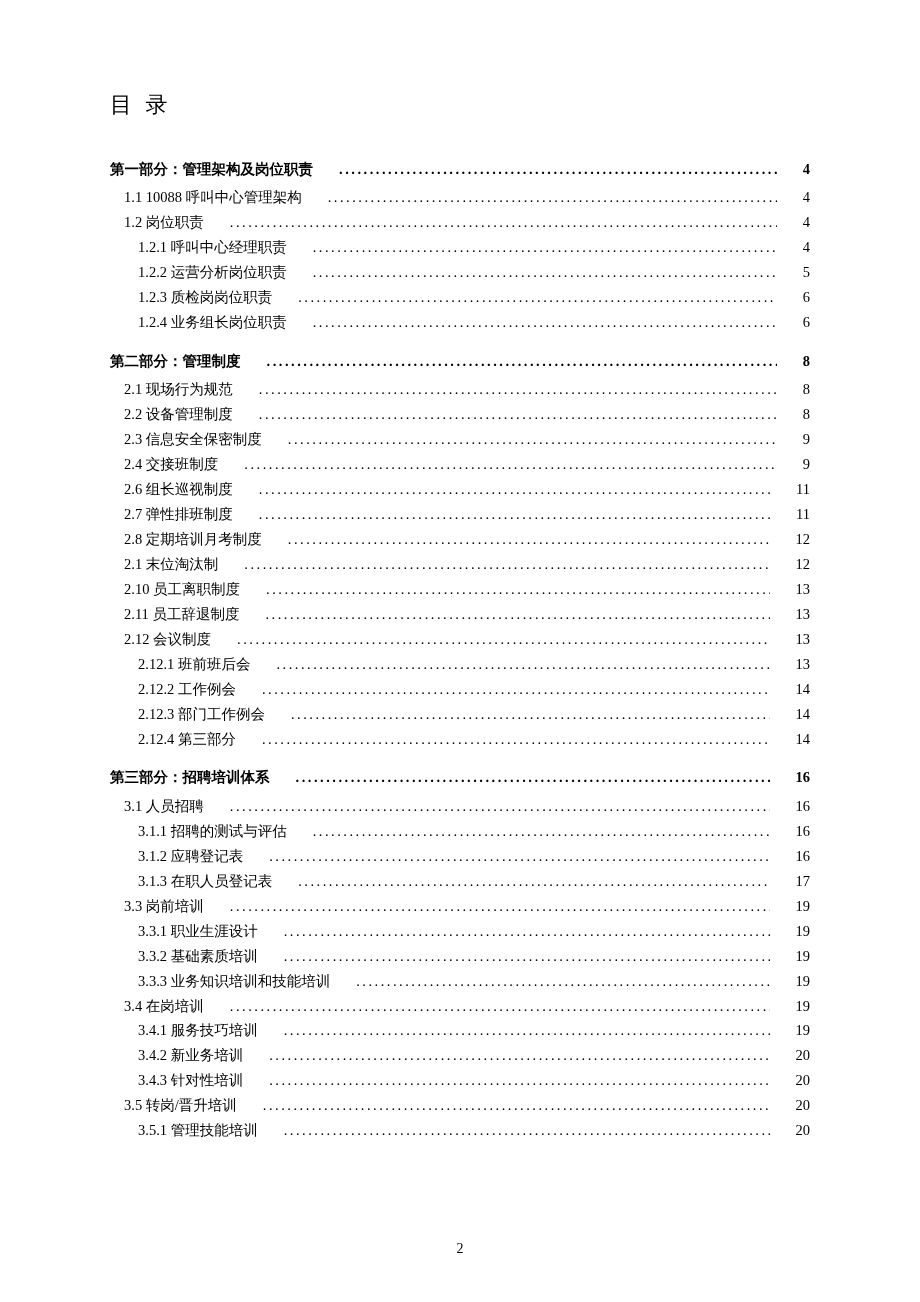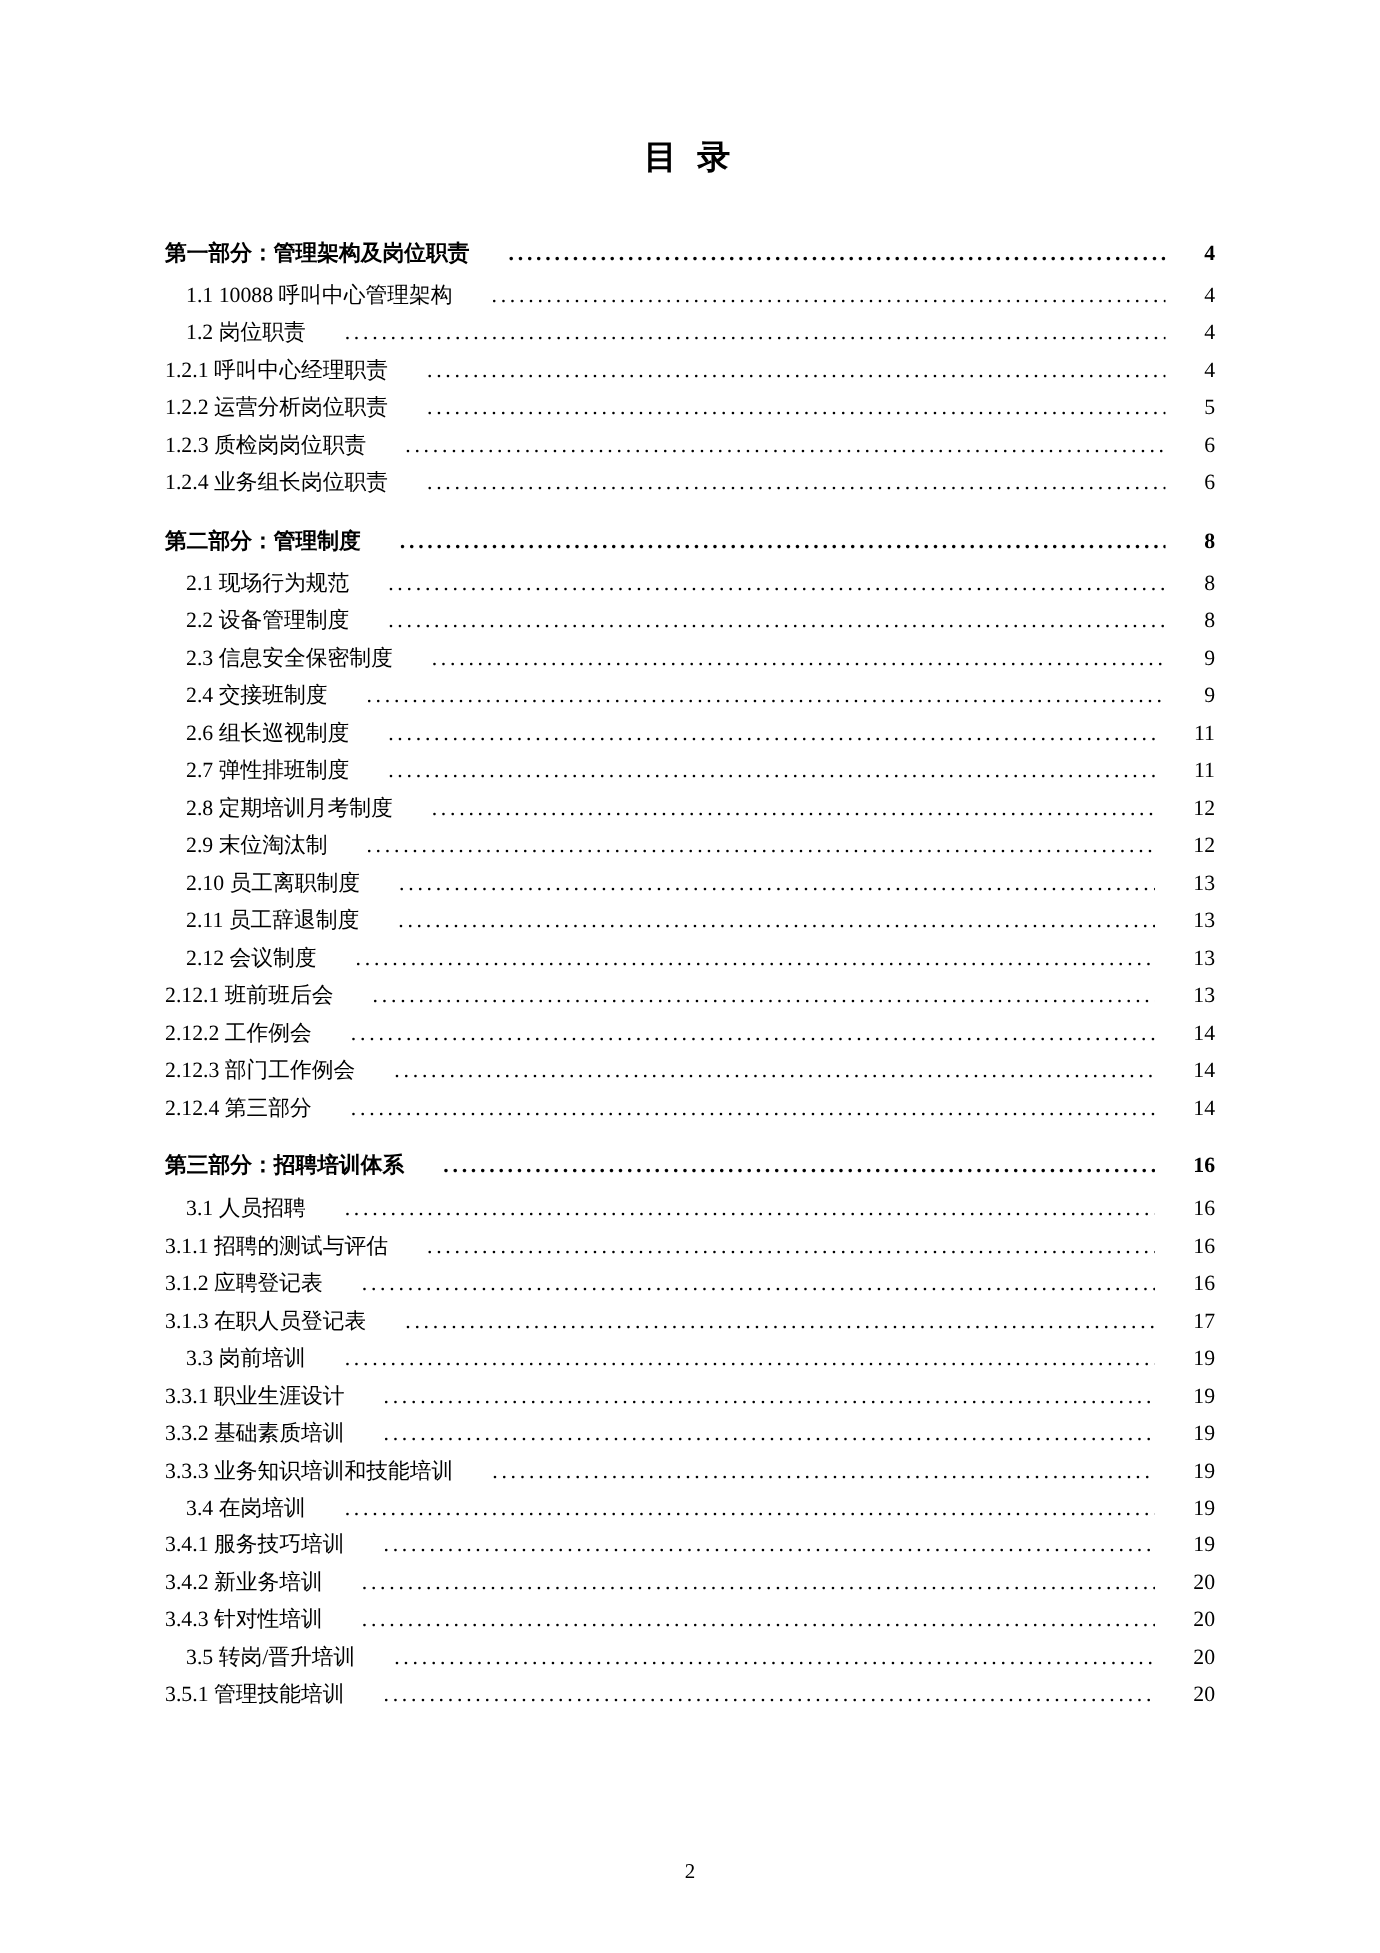--- a/index.html
+++ b/index.html
@@ -9,23 +9,22 @@
     }
     body {
       background: #ffffff;
       width: 920px;
       height: 1302px;
       font-family: "SimSun", "宋体", serif;
       padding: 90px 110px 40px 110px;
       position: relative;
     }
     .title {
-      text-align: center;
       font-size: 22px;
-      font-weight: bold;
+      font-weight: normal;
       letter-spacing: 4px;
       margin-bottom: 38px;
     }
     .toc-line {
       display: flex;
       align-items: baseline;
       margin-bottom: 2.5px;
       font-size: 14.5px;
       line-height: 1.55;
       white-space: nowrap;
@@ -34,20 +33,21 @@
     .toc-line.part {
       font-weight: bold;
       margin-top: 16px;
       margin-bottom: 6px;
     }
     .toc-line.level1 {
       margin-left: 14px;
       align-items: flex-end;
     }
     .toc-line.level2 {
+      margin-left: 28px;
       font-family: Liberation Serif, serif;
     }
     .toc-label {
       flex-shrink: 0;
     }
     .toc-dots {
       flex: 1;
       overflow: hidden;
       letter-spacing: 2.5px;
       color: #000;
@@ -143,21 +143,21 @@
       <span class="toc-label">2.7 弹性排班制度</span>
       <span class="toc-dots"></span>
       <span class="toc-page">11</span>
     </div>
     <div class="toc-line level1">
       <span class="toc-label">2.8 定期培训月考制度</span>
       <span class="toc-dots"></span>
       <span class="toc-page">12</span>
     </div>
     <div class="toc-line level1">
-      <span class="toc-label">2.9 末位淘汰制</span>
+      <span class="toc-label">2.1 末位淘汰制</span>
       <span class="toc-dots"></span>
       <span class="toc-page">12</span>
     </div>
     <div class="toc-line level1">
       <span class="toc-label">2.10 员工离职制度</span>
       <span class="toc-dots"></span>
       <span class="toc-page">13</span>
     </div>
     <div class="toc-line level1">
       <span class="toc-label">2.11 员工辞退制度</span>

